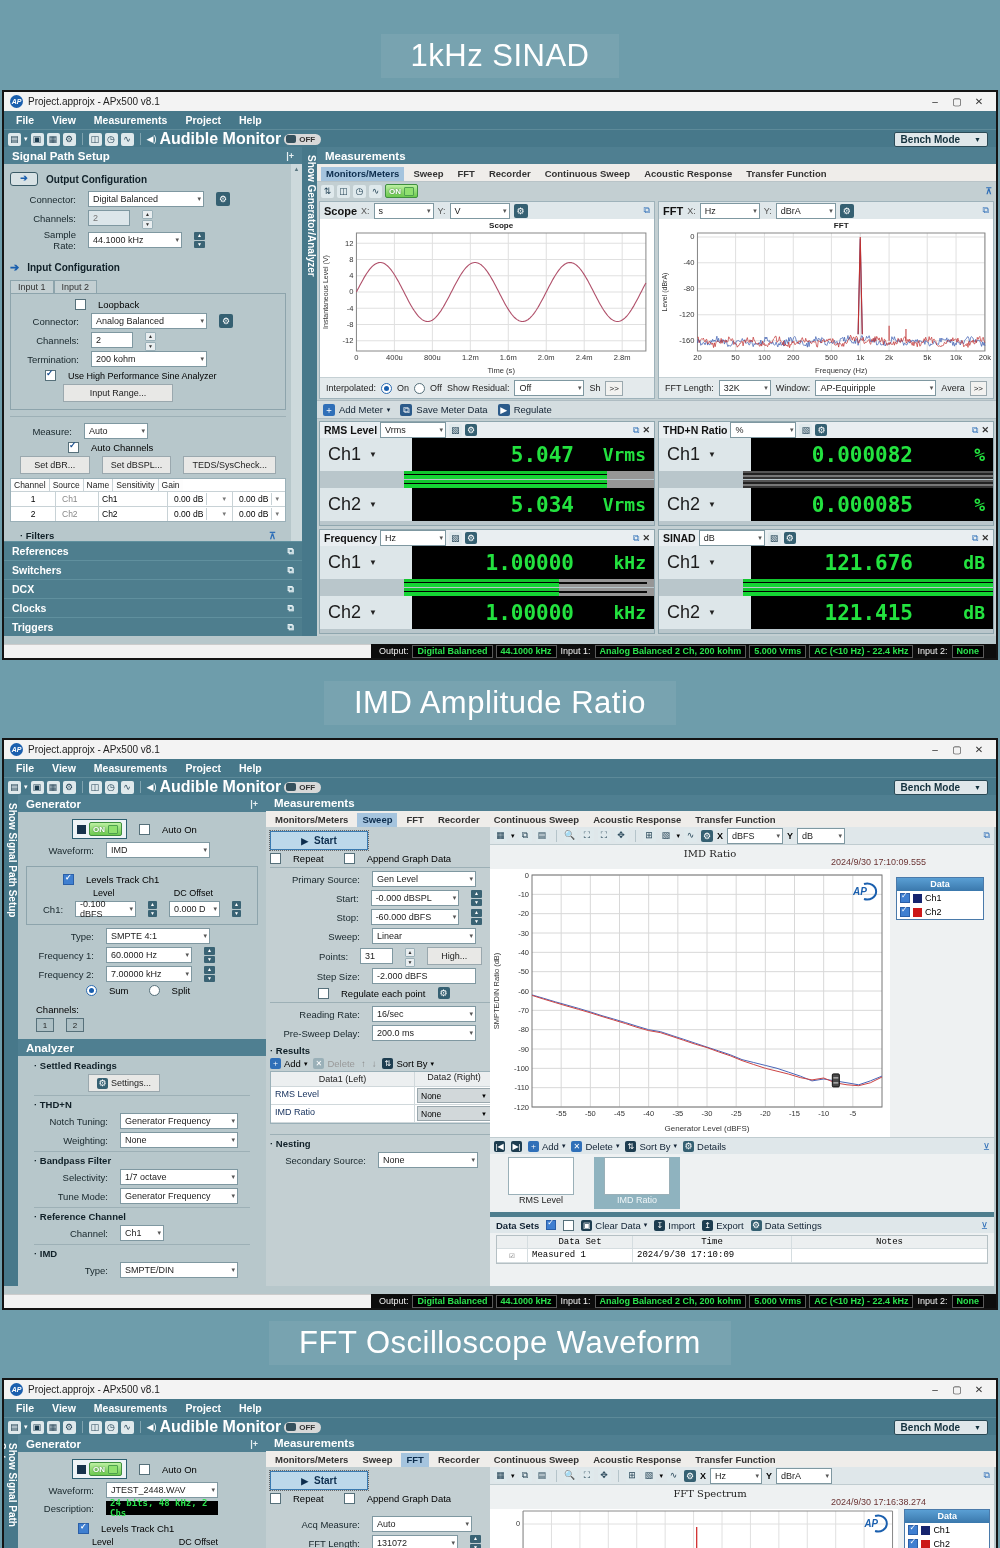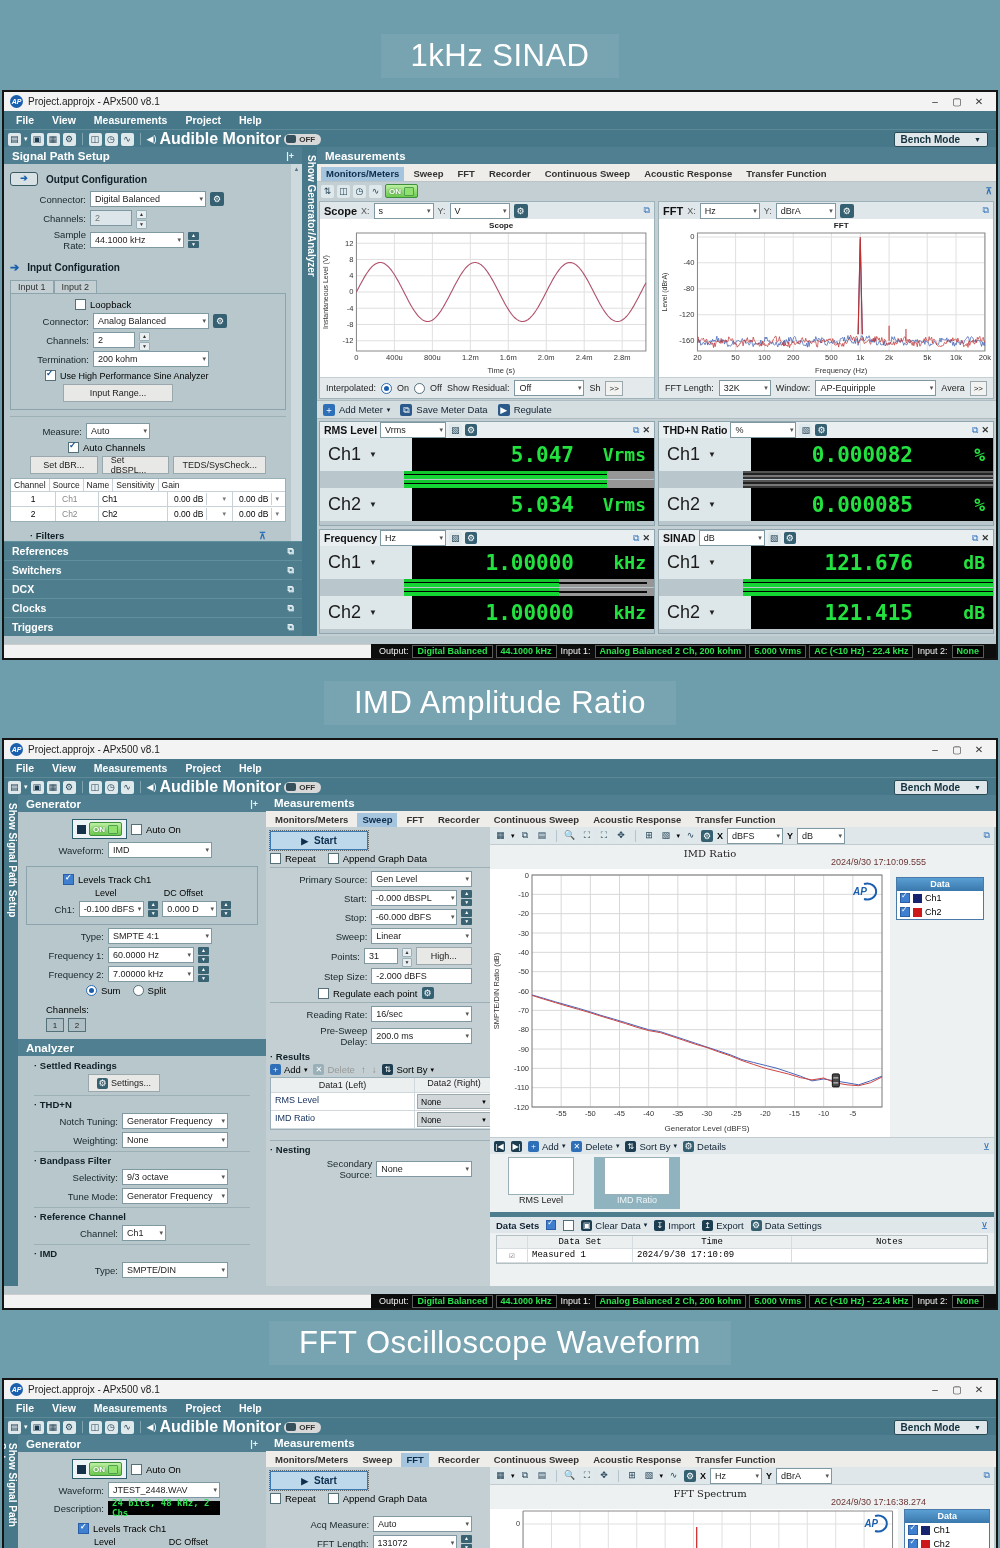--- a/index.html
+++ b/index.html
@@ -36,21 +36,21 @@
   .spn.lt .spa{background:#e9eef0;color:#333;border:1px solid #9ab0b8;}
   .gearbtn{width:14px;height:14px;background:#356072;color:#fff;border-radius:2px;font-size:9px;line-height:14px;text-align:center;}
   .cb{width:9px;height:9px;background:#fff;border:1px solid #56707a;display:inline-block;position:relative;}
   .cb.on::after{content:"✓";position:absolute;left:0px;top:-3px;font-size:9px;color:#1a4f8f;font-weight:bold;}
   .cb.blue{background:#3f7fd0;border-color:#2a5fa8;}
   .cb.blue::after{content:"✓";position:absolute;left:1px;top:-2px;font-size:8px;color:#fff;font-weight:bold;}
   .rd{width:9px;height:9px;border-radius:50%;background:#fff;border:1px solid #56707a;display:inline-block;position:relative;}
   .rd.on{border-color:#2a6ab0;}
   .rd.on::after{content:"";position:absolute;left:2px;top:2px;width:5px;height:5px;border-radius:50%;background:#1a5fae;}
   .btn{background:#e8e8e6;border:1px solid #9aa8ae;font-size:9px;color:#222;display:inline-flex;align-items:center;justify-content:center;padding:0 8px;height:16px;}
-  .frow{display:flex;align-items:center;gap:4px;margin:3px 22px;}
+  .frow{display:flex;align-items:center;gap:12px;margin:3px 12px;}
   
   .lpanel{position:absolute;left:0;top:55px;width:298px;bottom:22px;display:flex;flex-direction:column;background:#b7c7cb;}
   .lbody{flex:1;position:relative;font-size:9.5px;padding:4px 14px 0 4px;overflow:hidden;}
   .vscroll{position:absolute;right:0;top:0;bottom:0;width:11px;background:#cdd9dc;color:#5a7680;font-size:6px;text-align:center;padding-top:2px;}
   .oarr{width:26px;height:12px;border:1px solid #3a5a66;border-radius:3px;background:#d8e2e5;color:#1a5fae;font-size:9px;line-height:11px;text-align:center;font-weight:bold;}
   .iarr{color:#1a5fae;font-weight:bold;font-size:11px;}
   .sech{display:flex;align-items:center;gap:8px;margin:4px 2px 5px;}
   .sech .b{font-size:10px;}
   .itabs{display:flex;margin:6px 0 0 2px;}
   .itab{border:1px solid #8da4ac;border-bottom:none;background:#c3cfd2;font-size:9px;padding:1px 7px;color:#333;}
@@ -943,21 +943,21 @@
         <span class="dd" style="flex:1">
             <span>None</span>
             <span class="dda">▾</span>
           </span>
         </div>
       <div class="hr"></div>
       <div class="b dotlbl">Bandpass Filter</div>
       <div class="frow">
           <span class="lbl" style="width:62px">Selectivity:</span>
         <span class="dd" style="flex:1">
-            <span>9/3 octave</span>
+            <span>1/7 octave</span>
             <span class="dda">▾</span>
           </span>
         </div>
       <div class="frow">
           <span class="lbl" style="width:62px">Tune Mode:</span>
         <span class="dd" style="flex:1">
             <span>Generator Frequency</span>
             <span class="dda">▾</span>
           </span>
         </div>

